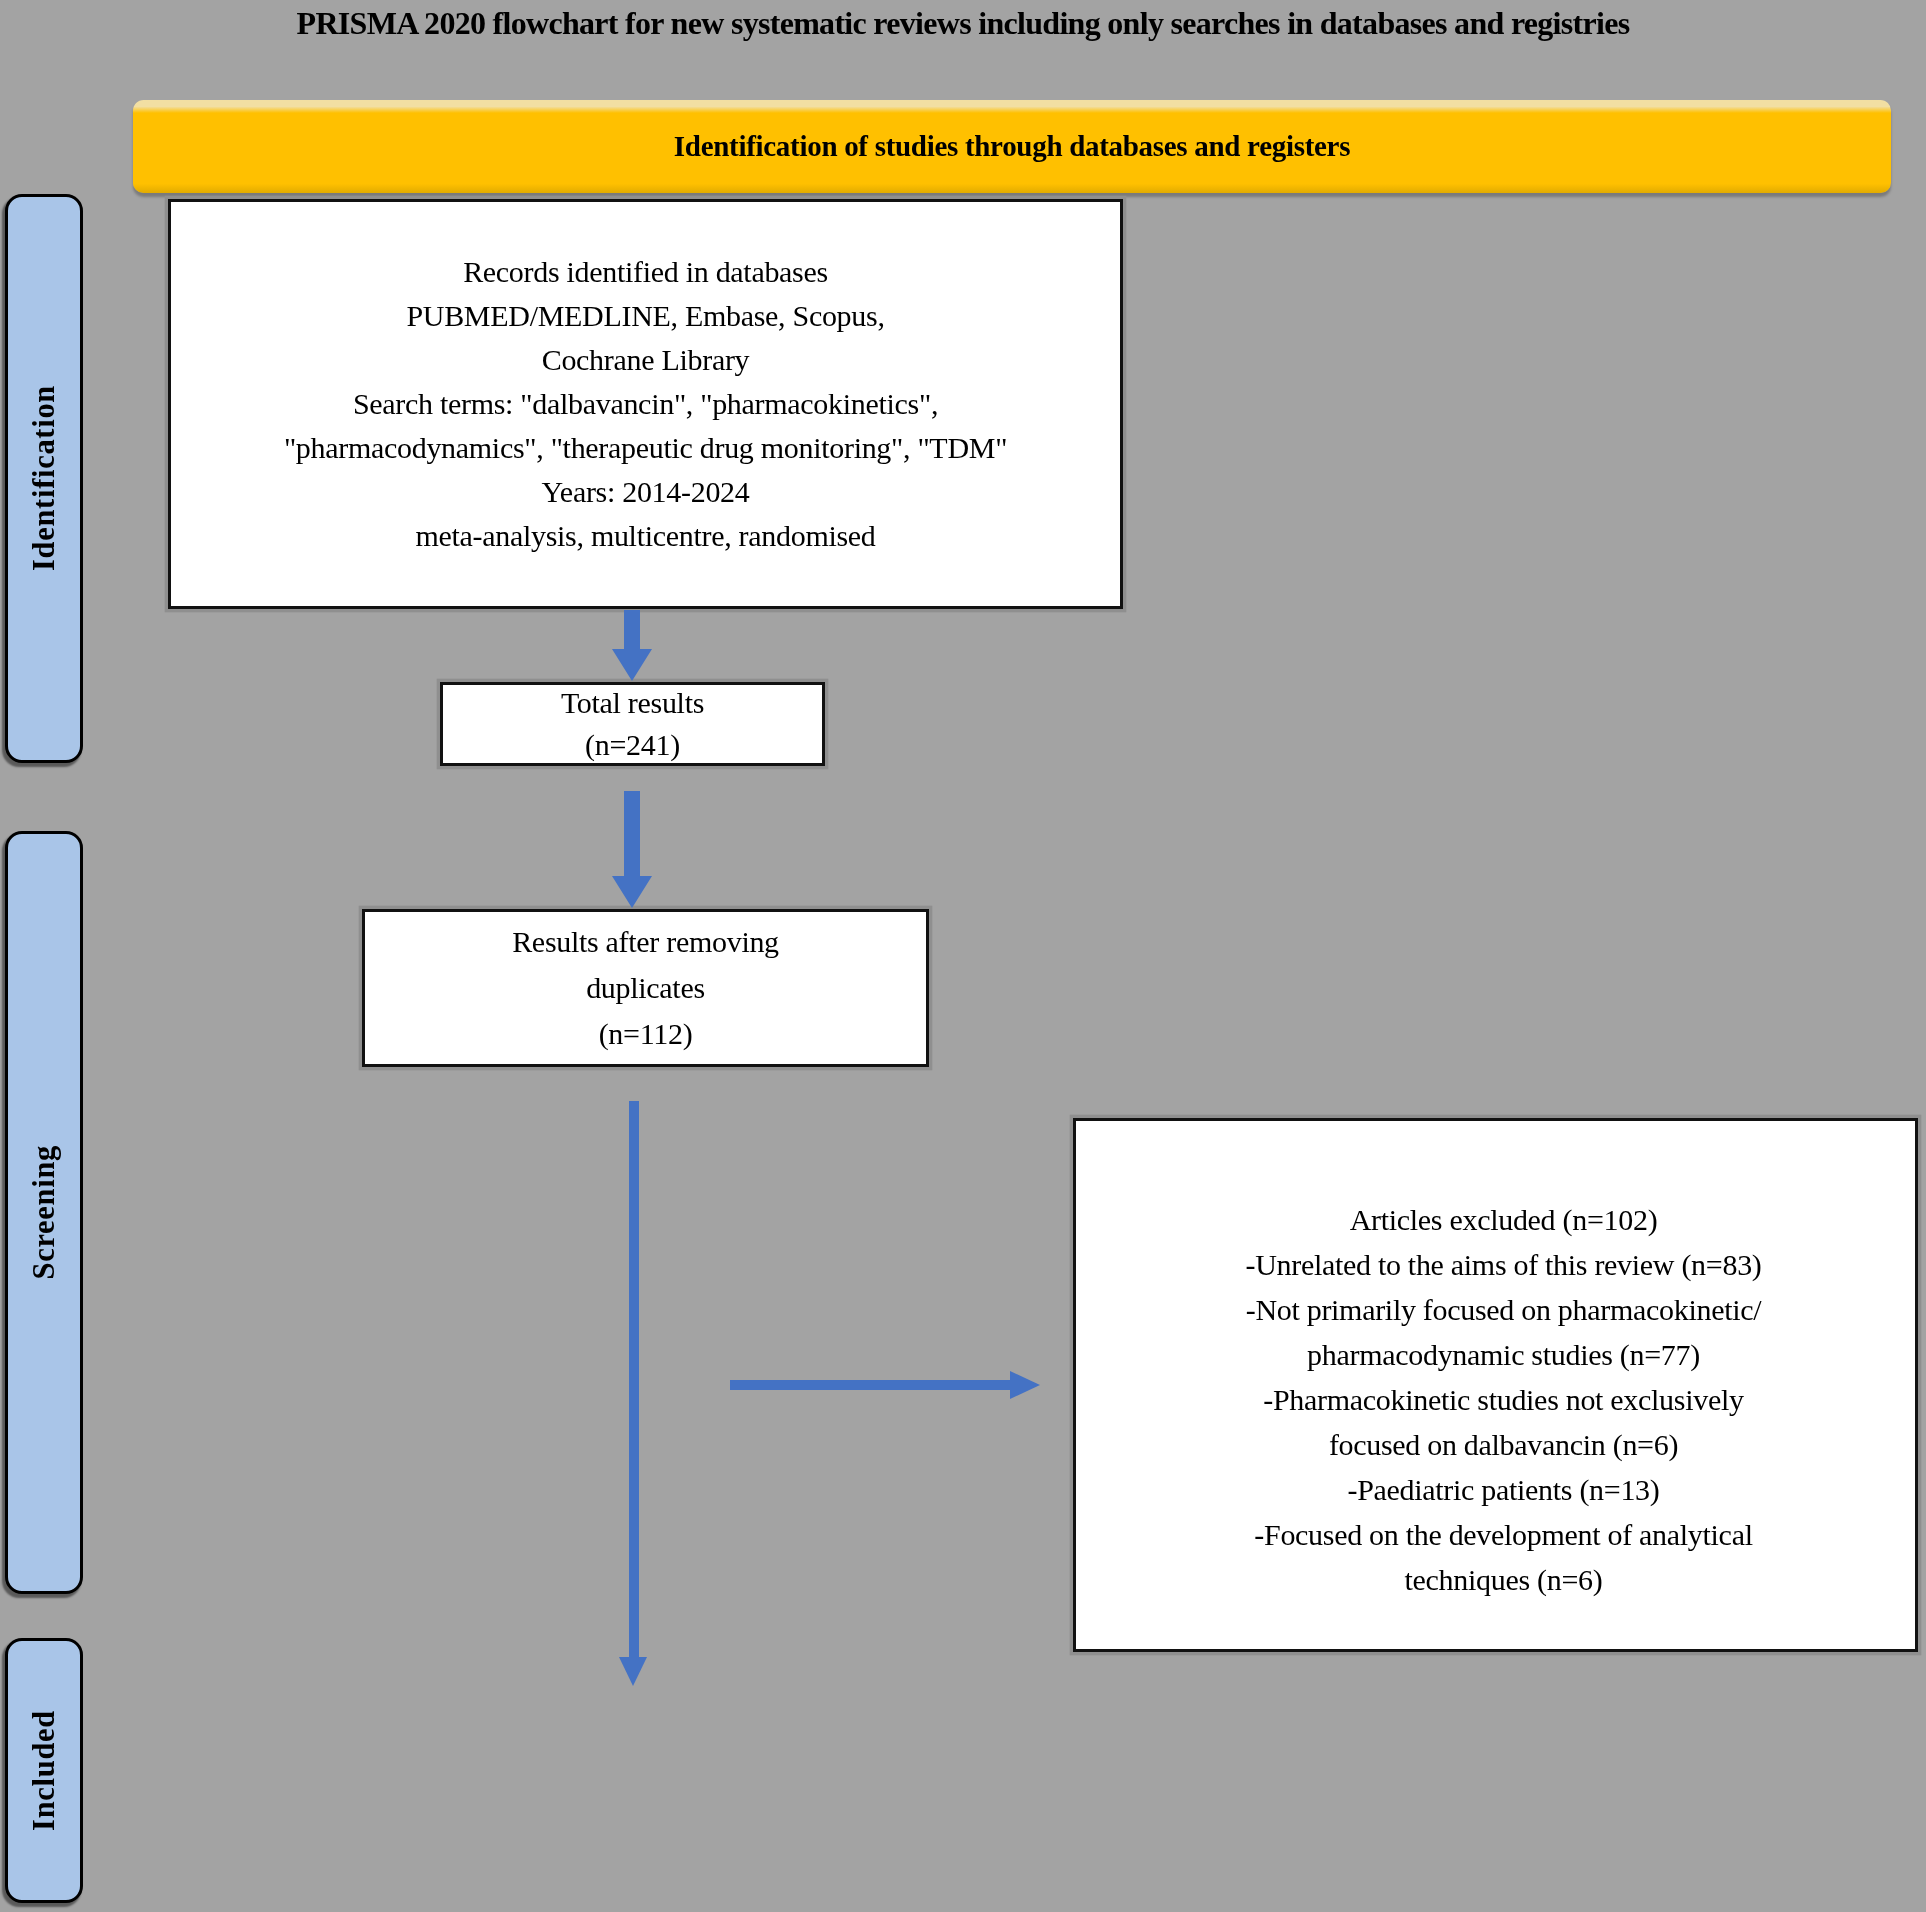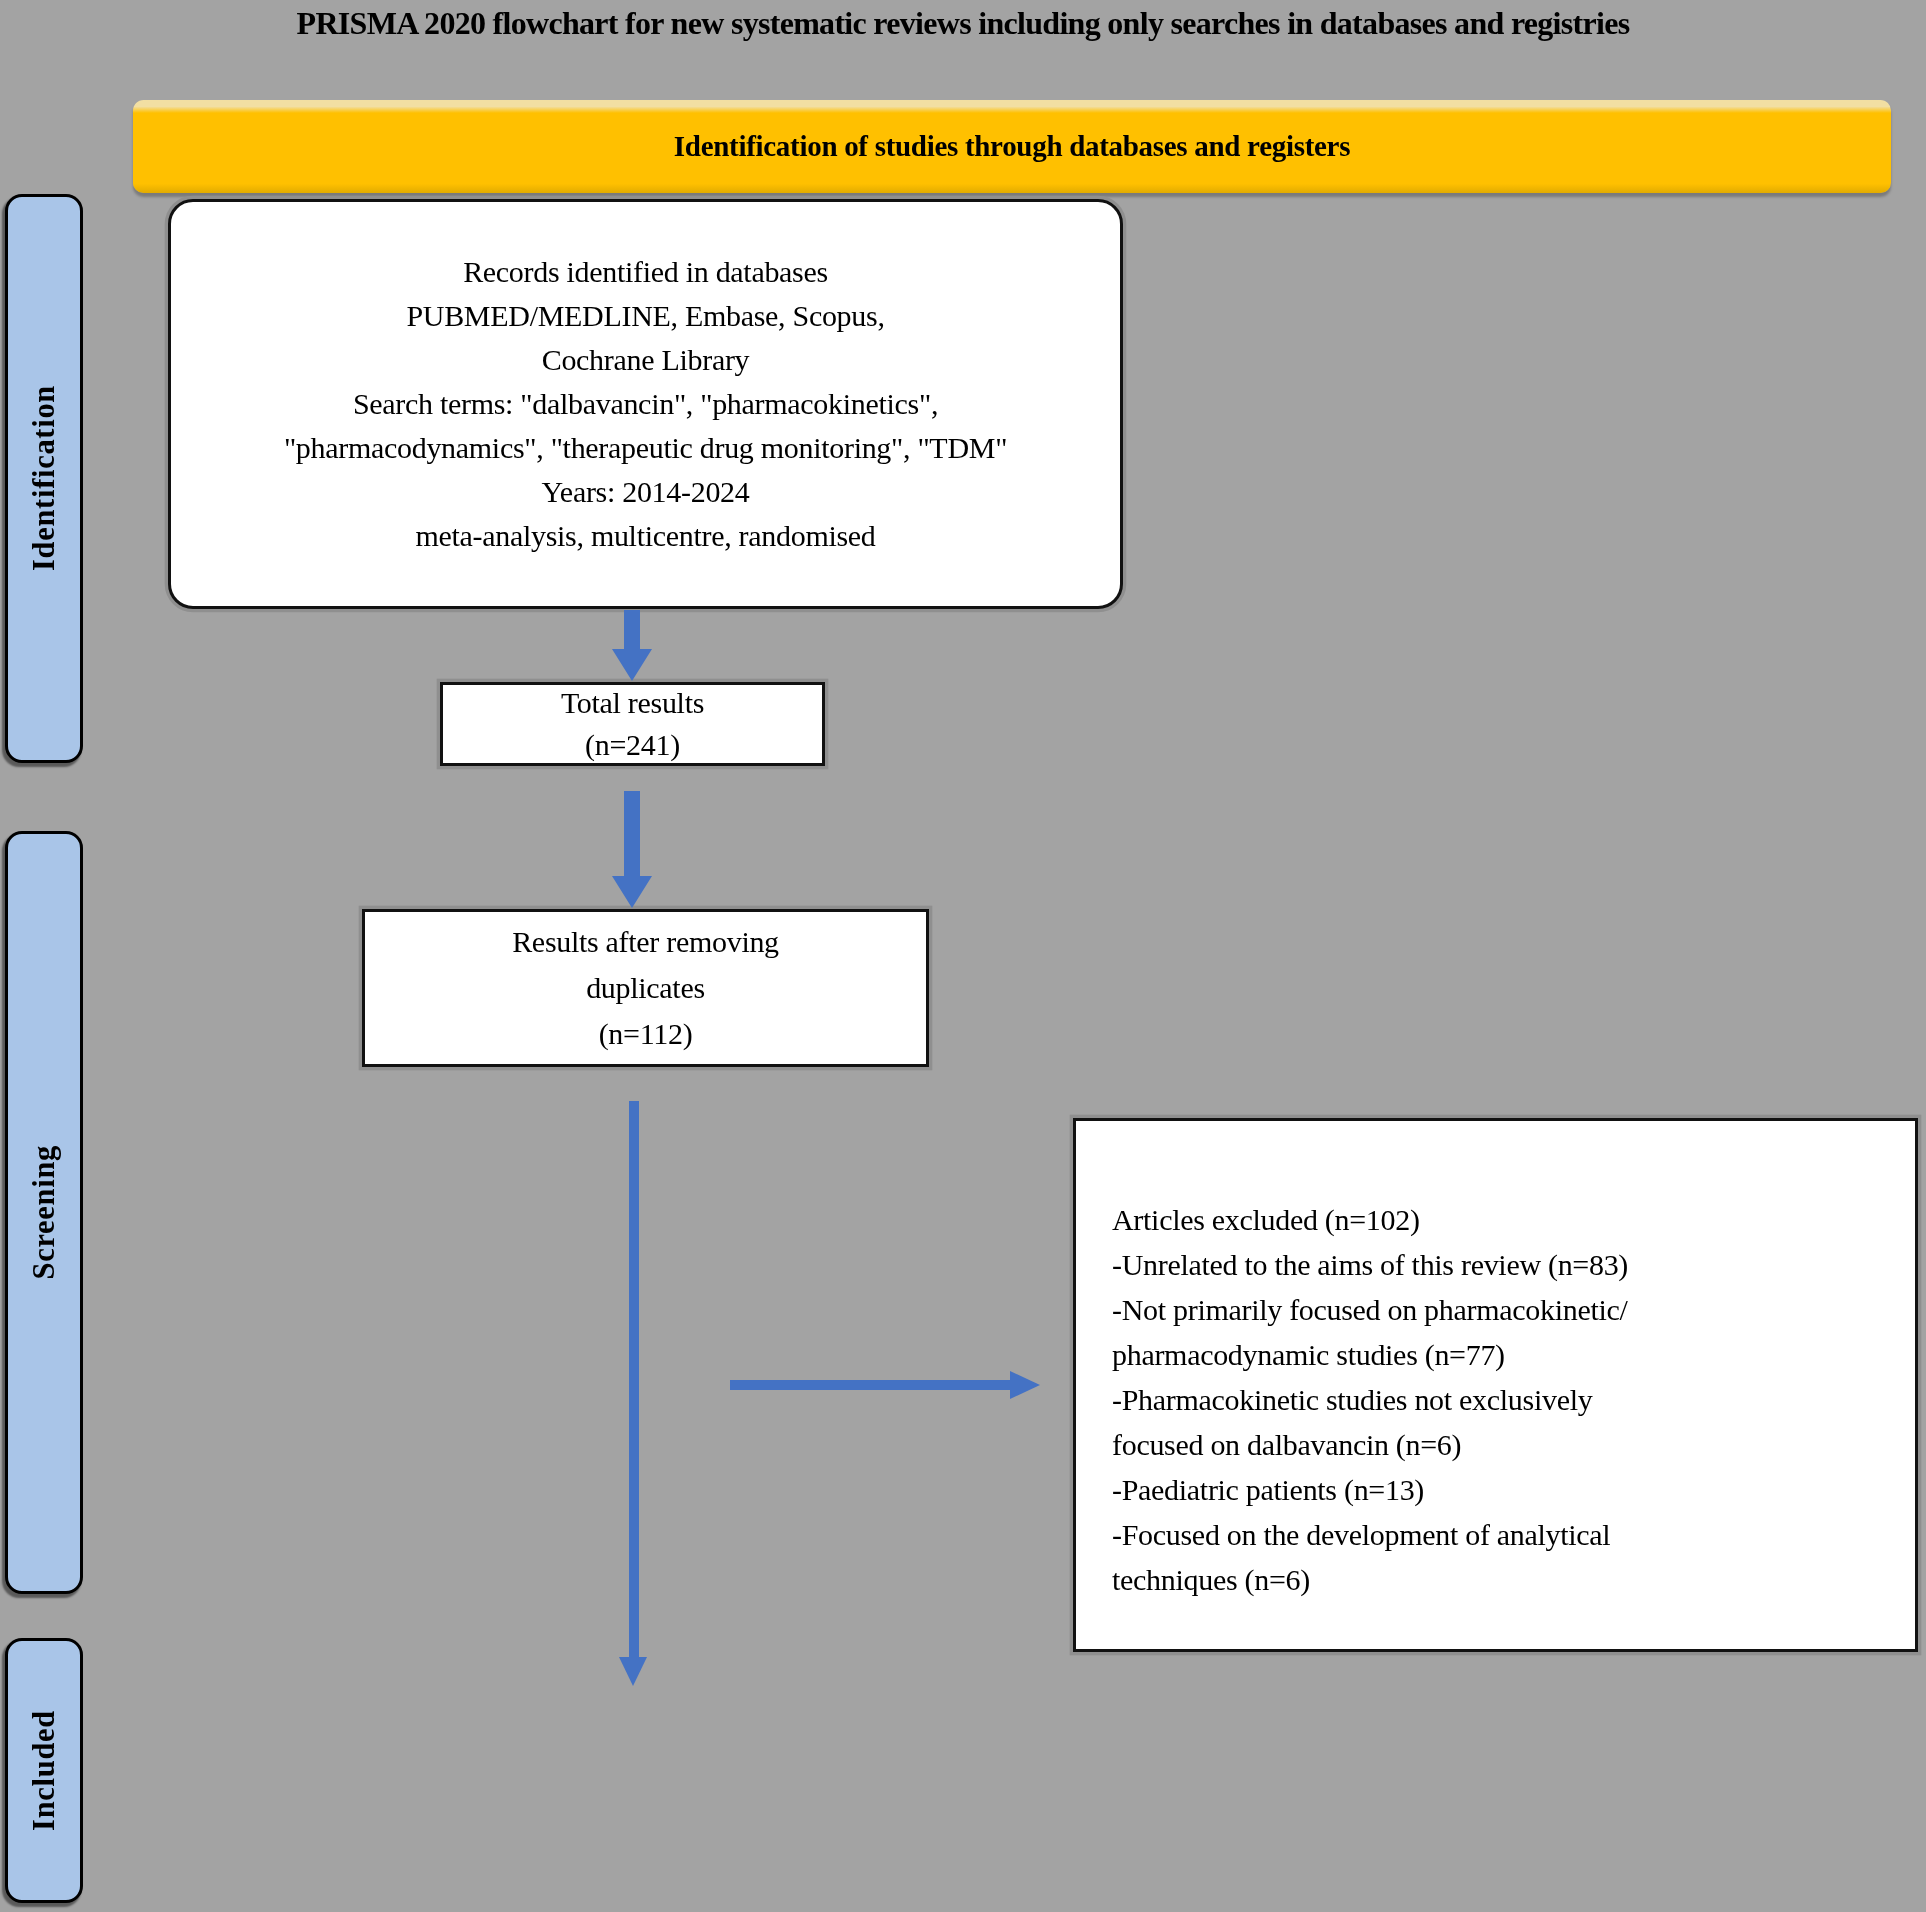--- a/index.html
+++ b/index.html
@@ -75,28 +75,28 @@
     border: 3.3px solid #111;
     box-shadow: 0 0 0 3.3px #8f8f8f;
     display: flex;
     flex-direction: column;
     justify-content: center;
     font-size: 30px;
     letter-spacing: -0.3px;
   }
   .fbox .line { text-align: center; line-height: 44px; }
 
-  #box-records    { left: 168px;  top: 199px;  width: 955px; height: 410px; border-radius: 25px; }
+  #box-records    { left: 168px;  top: 199px;  width: 955px; height: 410px; }
   #box-total      { left: 440px;  top: 682px; width: 385px;  height: 84px; }
   #box-total .line      { line-height: 42px; }
   #box-duplicates { left: 362px;  top: 909px; width: 567px;  height: 158px; }
   #box-duplicates .line { line-height: 46px; }
   #box-excluded   { left: 1073px; top: 1118px; width: 845px; height: 534px;
                     justify-content: flex-start; padding: 76px 20px 0 36px; }
-  #box-excluded .line   { text-align: left; line-height: 45px; }
+  #box-excluded .line   { text-align: center; line-height: 45px; }
   #box-included   { left: 368px;  top: 1712px; width: 554px;  height: 189px; }
   #box-included .line   { line-height: 46px; }
 
   
   .shaft-v { position: absolute; background: #4472c4; }
   .shaft-h { position: absolute; background: #4472c4; }
   .head-down {
     position: absolute; width: 0; height: 0;
     border-left: 20px solid transparent;
     border-right: 20px solid transparent;

